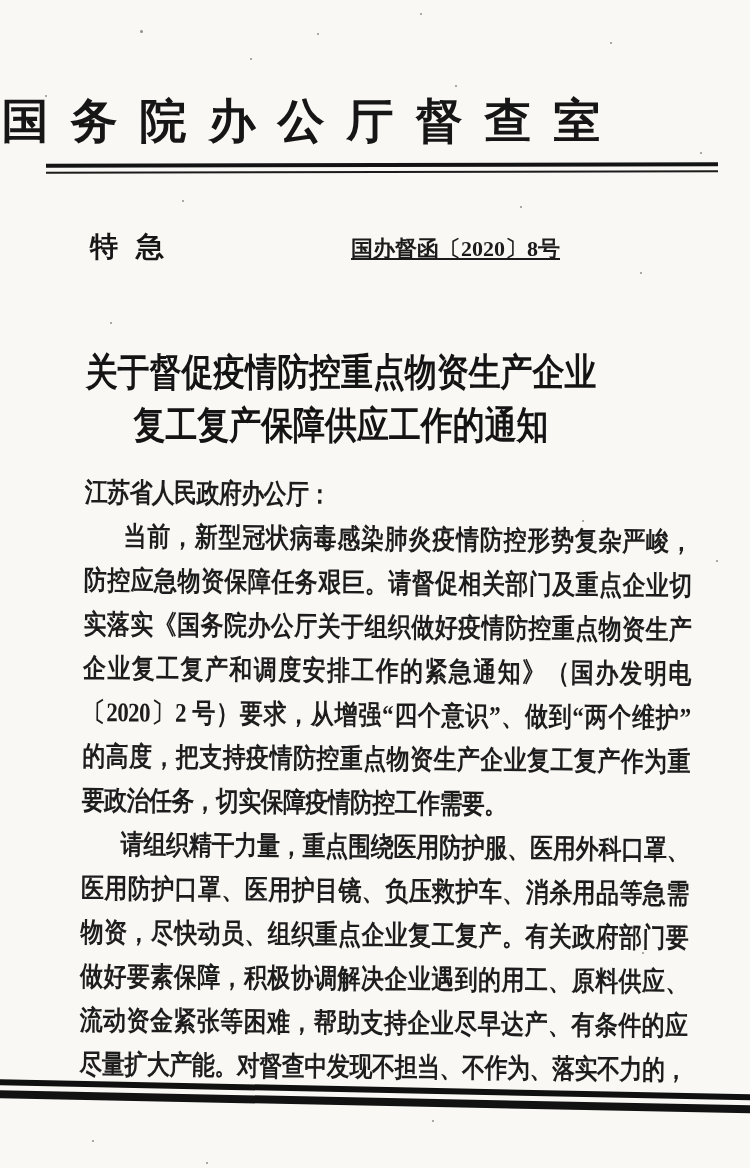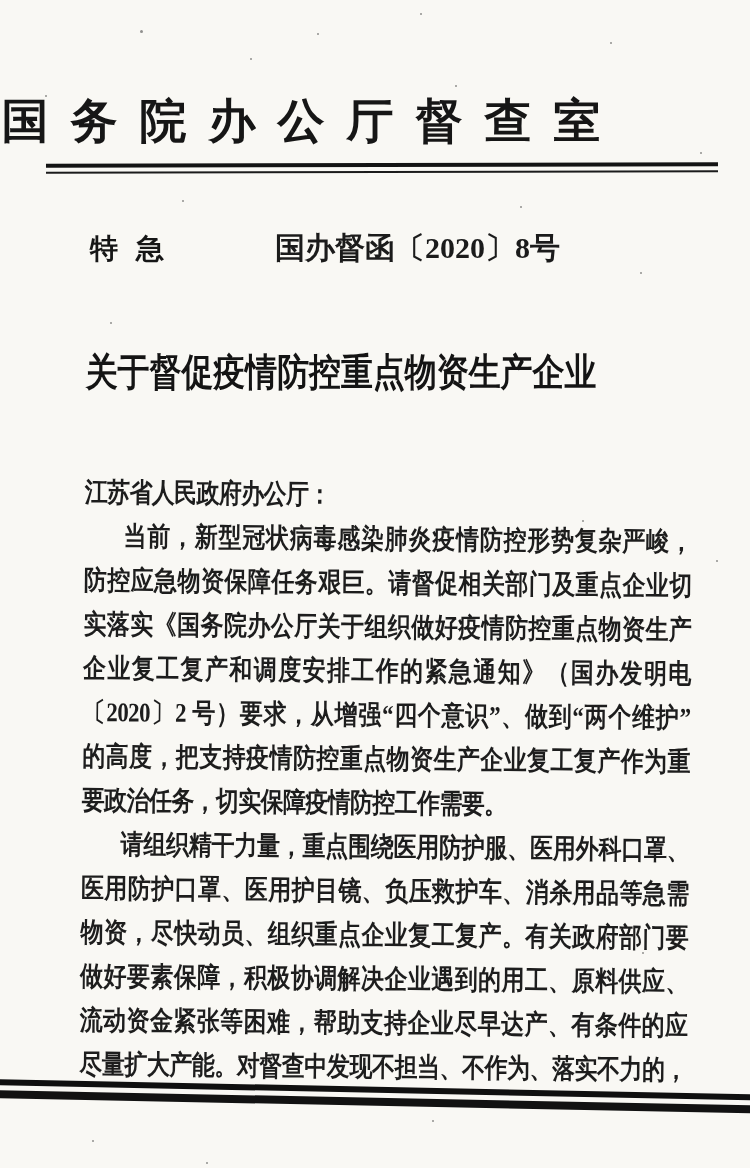--- a/index.html
+++ b/index.html
@@ -60,24 +60,25 @@
     align-items: baseline;
   }
   .urgency {
     font-size: 28px;
     font-weight: bold;
     letter-spacing: 18px;
     white-space: nowrap;
     color: #161616;
   }
   .doc-number {
-    font-size: 30px;
+    font-size: 22px;
     font-weight: bold;
     white-space: nowrap;
     color: #1b1b1b;
+    text-decoration: underline;
   }
 
   
   .doc-title {
     position: absolute;
     top: 346px;
     left: 0;
     width: 682px;
     text-align: center;
   }
@@ -160,20 +161,21 @@
       <div class="bar2"></div>
   </div>
 
   <div class="meta-row">
     <span class="urgency">特急</span>
     <span class="doc-number">国办督函〔2020〕8号</span>
   </div>
 
   <div class="doc-title">
     <span class="t-line"><span class="t-inner">关于督促疫情防控重点物资生产企业</span></span>
+    <span class="t-line"><span class="t-inner">复工复产保障供应工作的通知</span></span>
   </div>
 
   <div class="doc-body">
     <div class="body-line">江苏省人民政府办公厅：</div>
 
   <div class="body-line justify indent">当前，新型冠状病毒感染肺炎疫情防控形势复杂严峻，</div>
       <div class="body-line justify">防控应急物资保障任务艰巨。请督促相关部门及重点企业切</div>
       <div class="body-line justify">实落实《国务院办公厅关于组织做好疫情防控重点物资生产</div>
       <div class="body-line justify">企业复工复产和调度安排工作的紧急通知》（国办发明电</div>
       <div class="body-line justify">〔2020〕2 号）要求，从增强“四个意识”、做到“两个维护”</div>

